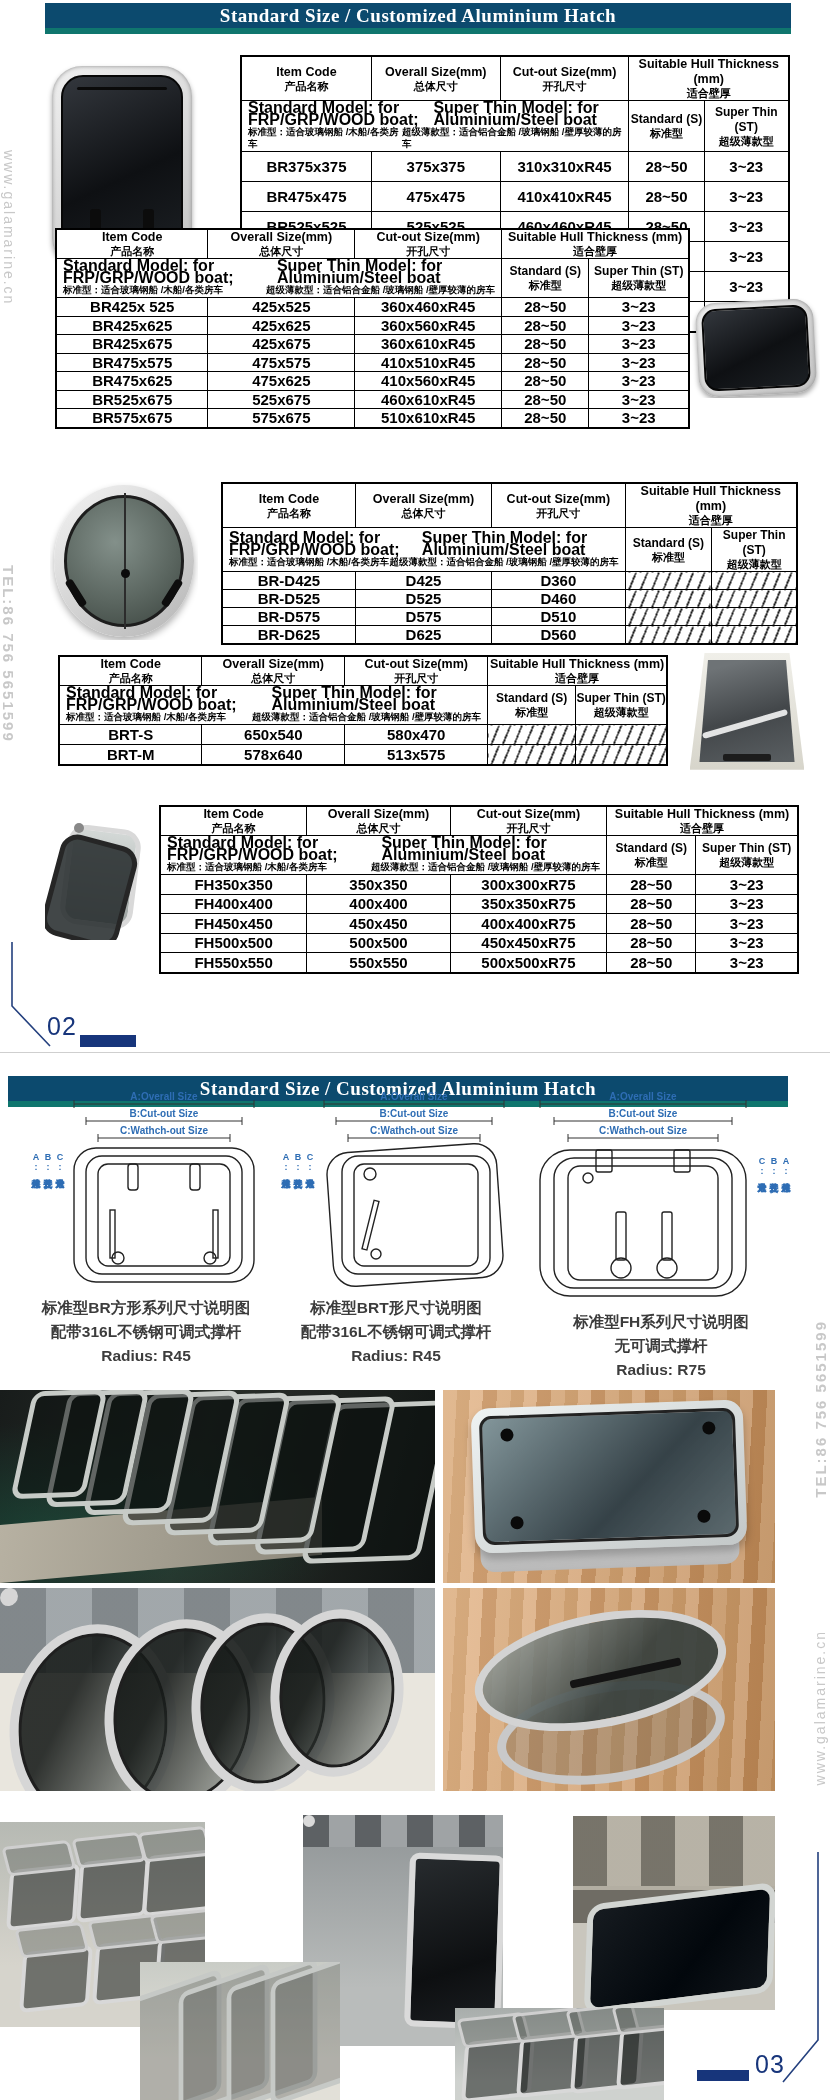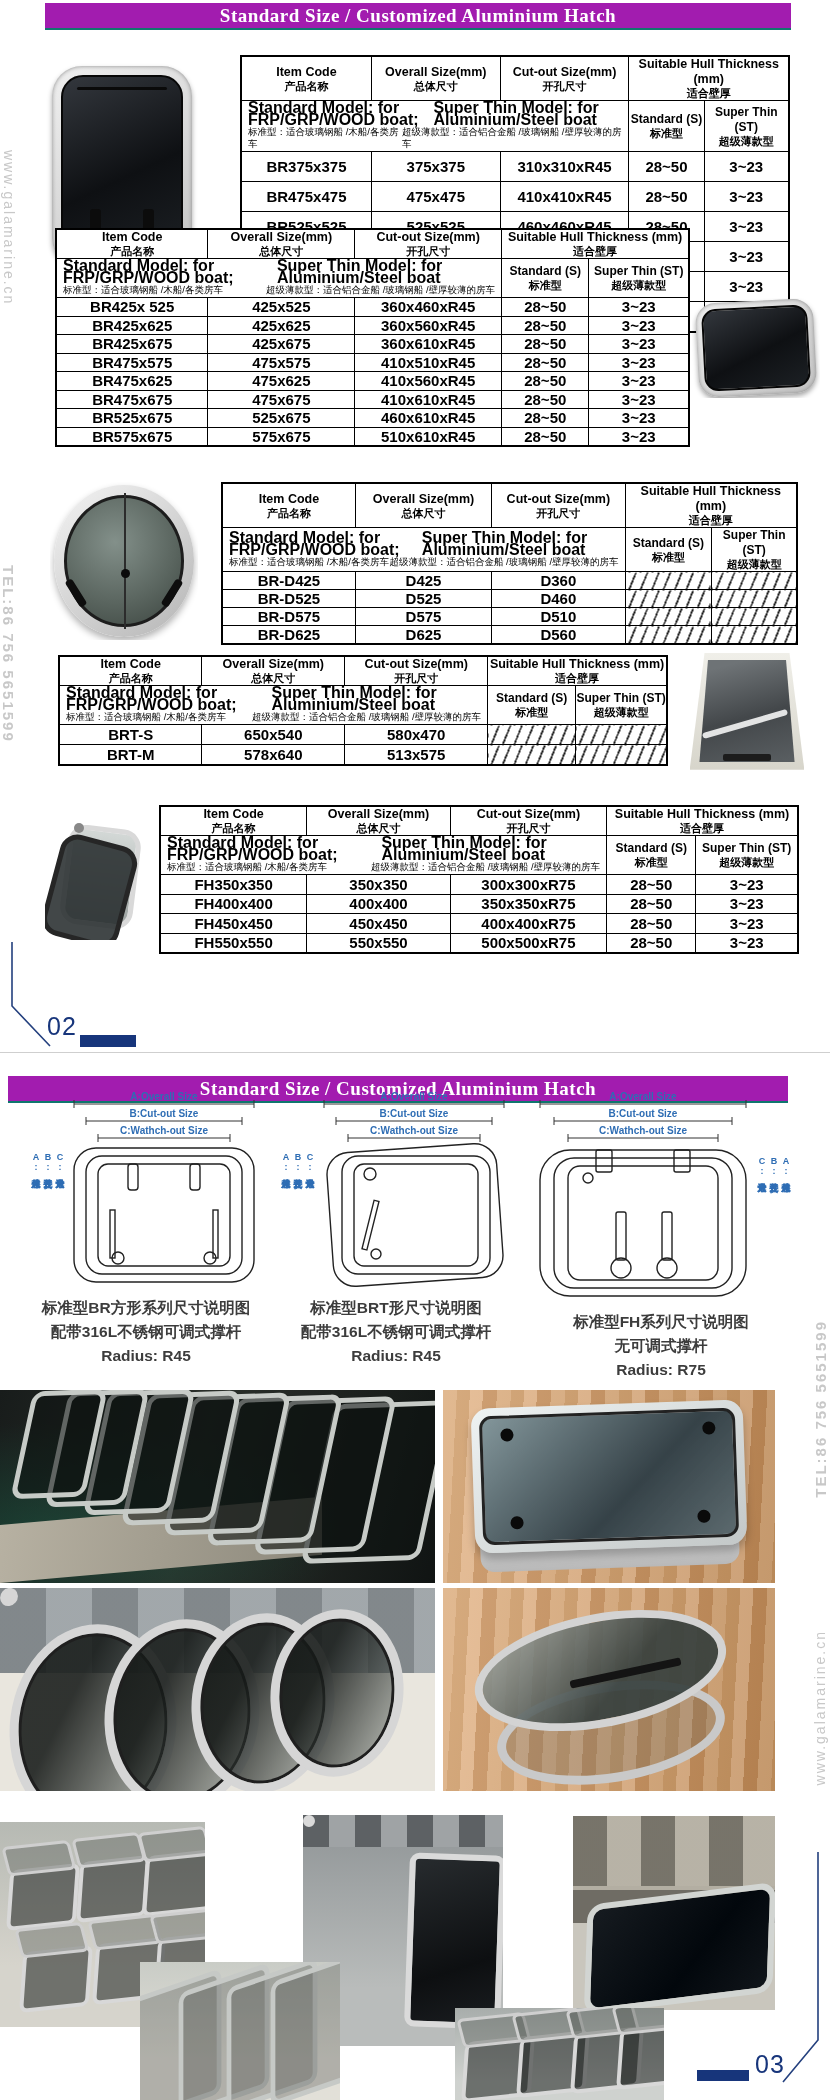--- a/index.html
+++ b/index.html
@@ -1,41 +1,41 @@
 <!DOCTYPE html>
 <html><head>
 <meta charset="utf-8">
 <style>
   html,body{margin:0;padding:0;background:#ffffff;}
   .page{position:relative;width:830px;height:2100px;background:#fff;overflow:hidden;
         font-family:"Liberation Sans",sans-serif;color:#000;}
   
-  .banner{position:absolute;background:#a21caf;color:#fff;text-align:center;
+  .banner{position:absolute;background:#0c4a6e;color:#fff;text-align:center;
           font-family:"Liberation Serif",serif;font-weight:bold;font-size:19px;line-height:25px;
-          letter-spacing:.5px;border-bottom:2px solid #0f766e;}
+          letter-spacing:.5px;border-bottom:6px solid #0f766e;}
   .banner1{left:45px;top:3px;width:746px;height:25px;}
   .banner2{left:8px;top:1076px;width:780px;height:25px;}
   
   .wm{position:absolute;color:#c8c8c8;white-space:nowrap;writing-mode:vertical-rl;
       text-orientation:sideways;letter-spacing:2px;}
   .wm.flip{transform:rotate(180deg);}
   .wmL1{left:1px;top:150px;font-size:14px;}
   .wmL2{left:0px;top:565px;font-size:15px;font-weight:bold;}
   .wmR1{right:1px;top:1320px;font-size:15px;font-weight:bold;}
   .wmR2{right:2px;top:1630px;font-size:14px;}
   
   table.spec{position:absolute;border-collapse:collapse;table-layout:fixed;background:#fff;
              border:2px solid #000;}
   table.spec th,table.spec td{border:1.5px solid #000;text-align:center;vertical-align:middle;
              padding:0;overflow:hidden;}
   table.spec .en{font-weight:bold;font-size:12.5px;line-height:15px;}
   table.spec .cn{font-size:11px;line-height:13px;font-weight:bold;}
   table.spec td.model{padding:1px 6px;}
   .mline{display:flex;justify-content:space-between;font-weight:bold;font-size:16px;line-height:12px;text-align:left;}
-  .mline.cn2{font-size:9.5px;font-weight:normal;}
+  .mline.cn2{font-size:9.5px;font-weight:bold;}
   table.spec th.sub .en{font-size:12px;}
   table.spec td.data{font-weight:bold;font-size:15px;}
   table.spec td.hatch{background-image:repeating-linear-gradient(112deg,#fff 0 9px,#1a1a1a 9px 10.6px);}
   .t1 tbody td{height:29px;font-size:16px;}
   .t2 tbody td{height:17.5px;}
   .t3 tbody td{height:16px;font-size:14.5px;}
   .t4 tbody td{height:19px;}
   .t5 tbody td{height:18.5px;font-size:15.5px;}
   
   .pgnum{position:absolute;color:#17357b;font-size:25px;letter-spacing:1px;}
@@ -355,27 +355,20 @@
           <td class="data">3~23</td>
         </tr>
         <tr>
           <td class="data">BR475x625</td>
           <td class="data">475x625</td>
           <td class="data">410x560xR45</td>
           <td class="data">28~50</td>
           <td class="data">3~23</td>
         </tr>
         <tr>
-          <td class="data">BR475x675</td>
-          <td class="data">475x675</td>
-          <td class="data">410x610xR45</td>
-          <td class="data">28~50</td>
-          <td class="data">3~23</td>
-        </tr>
-        <tr>
           <td class="data">BR525x675</td>
           <td class="data">525x675</td>
           <td class="data">460x610xR45</td>
           <td class="data">28~50</td>
           <td class="data">3~23</td>
         </tr>
         <tr>
           <td class="data">BR575x675</td>
           <td class="data">575x675</td>
           <td class="data">510x610xR45</td>
@@ -620,20 +613,27 @@
           <td class="data">FH400x400</td>
           <td class="data">400x400</td>
           <td class="data">350x350xR75</td>
           <td class="data">28~50</td>
           <td class="data">3~23</td>
         </tr>
         <tr>
           <td class="data">FH450x450</td>
           <td class="data">450x450</td>
           <td class="data">400x400xR75</td>
+          <td class="data">28~50</td>
+          <td class="data">3~23</td>
+        </tr>
+        <tr>
+          <td class="data">FH500x500</td>
+          <td class="data">500x500</td>
+          <td class="data">450x450xR75</td>
           <td class="data">28~50</td>
           <td class="data">3~23</td>
         </tr>
         <tr>
           <td class="data">FH550x550</td>
           <td class="data">550x550</td>
           <td class="data">500x500xR75</td>
           <td class="data">28~50</td>
           <td class="data">3~23</td>
         </tr>

